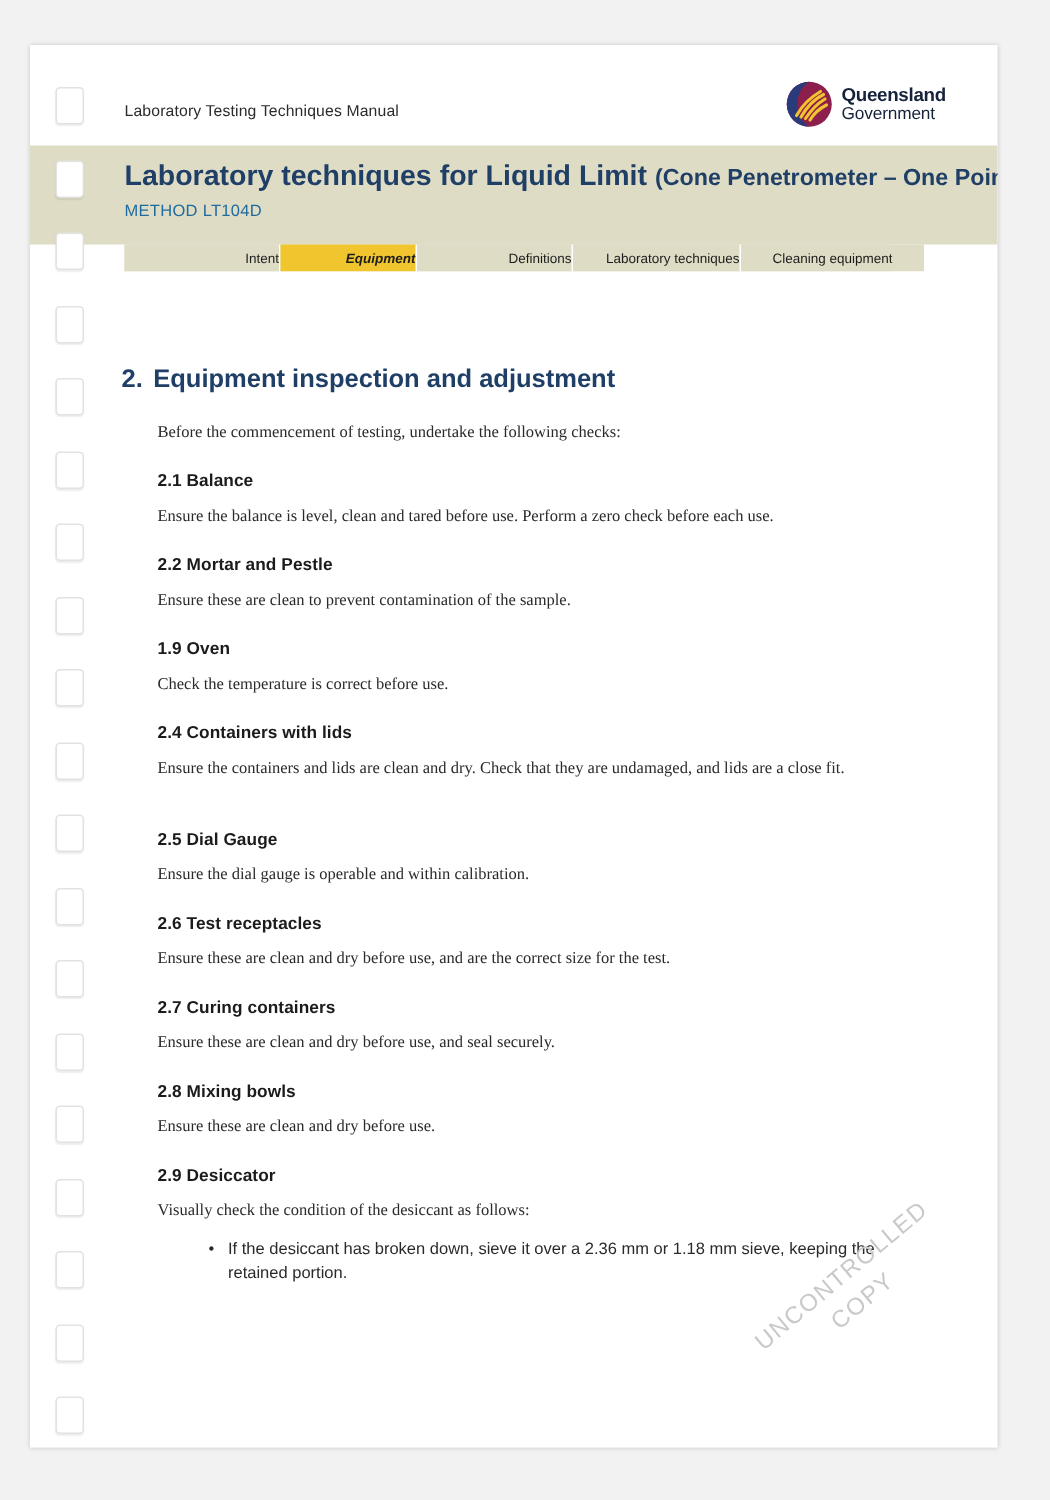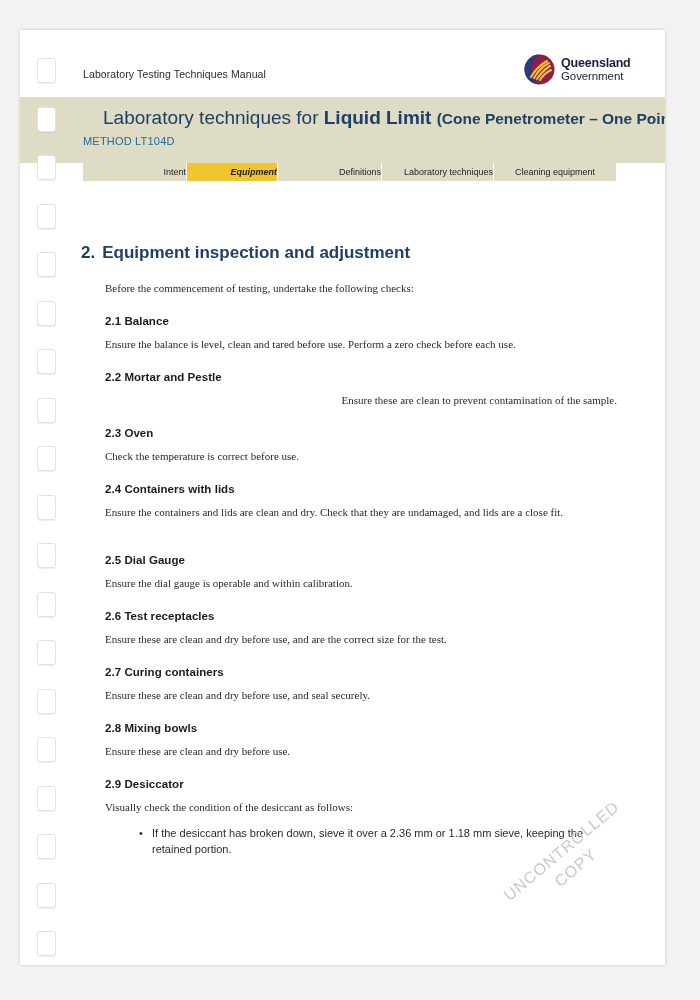--- a/index.html
+++ b/index.html
@@ -107,21 +107,21 @@
     background: #dedcc5;
   }
   .banner-title {
     position: absolute;
     left: 63px;
     top: 10px;
     color: #1f3f66;
     font-size: 19px;
     white-space: nowrap;
   }
-  .banner-title .bt-light { font-weight: normal; margin-left: 20px; }
+  .banner-title .bt-light { font-weight: bold; }
   .banner-title .bt-bold { font-weight: bold; }
   .banner-title .bt-paren { font-weight: bold; font-size: 15.5px; }
   .banner-method {
     position: absolute;
     left: 63px;
     top: 38px;
     color: #1f6a9e;
     font-size: 11px;
     letter-spacing: 0.2px;
   }
@@ -298,22 +298,22 @@
 
   <div class="content">
     <div class="section-heading">
       <span class="num">2.</span><span>Equipment inspection and adjustment</span>
     </div>
     <div id="body">
         <div class="body-block para" style="top: 100px;">Before the commencement of testing, undertake the following checks:</div>
         <div class="body-block sub-heading" style="top: 134px;">2.1 Balance</div>
         <div class="body-block para" style="top: 156px;">Ensure the balance is level, clean and tared before use. Perform a zero check before each use.</div>
         <div class="body-block sub-heading" style="top: 190px;">2.2 Mortar and Pestle</div>
-        <div class="body-block para" style="top: 212px; text-align: right;">Ensure these are clean to prevent contamination of the sample.</div>
-        <div class="body-block sub-heading" style="top: 246px;">2.3 Oven</div>
+        <div class="body-block para" style="top: 212px;">Ensure these are clean to prevent contamination of the sample.</div>
+        <div class="body-block sub-heading" style="top: 246px;">1.9 Oven</div>
         <div class="body-block para" style="top: 268px;">Check the temperature is correct before use.</div>
         <div class="body-block sub-heading" style="top: 302px;">2.4 Containers with lids</div>
         <div class="body-block para" style="top: 324px;">Ensure the containers and lids are clean and dry. Check that they are undamaged, and lids are a close fit.</div>
         <div class="body-block sub-heading" style="top: 373px;">2.5 Dial Gauge</div>
         <div class="body-block para" style="top: 395px;">Ensure the dial gauge is operable and within calibration.</div>
         <div class="body-block sub-heading" style="top: 429px;">2.6 Test receptacles</div>
         <div class="body-block para" style="top: 451px;">Ensure these are clean and dry before use, and are the correct size for the test.</div>
         <div class="body-block sub-heading" style="top: 485px;">2.7 Curing containers</div>
         <div class="body-block para" style="top: 507px;">Ensure these are clean and dry before use, and seal securely.</div>
         <div class="body-block sub-heading" style="top: 541px;">2.8 Mixing bowls</div>

